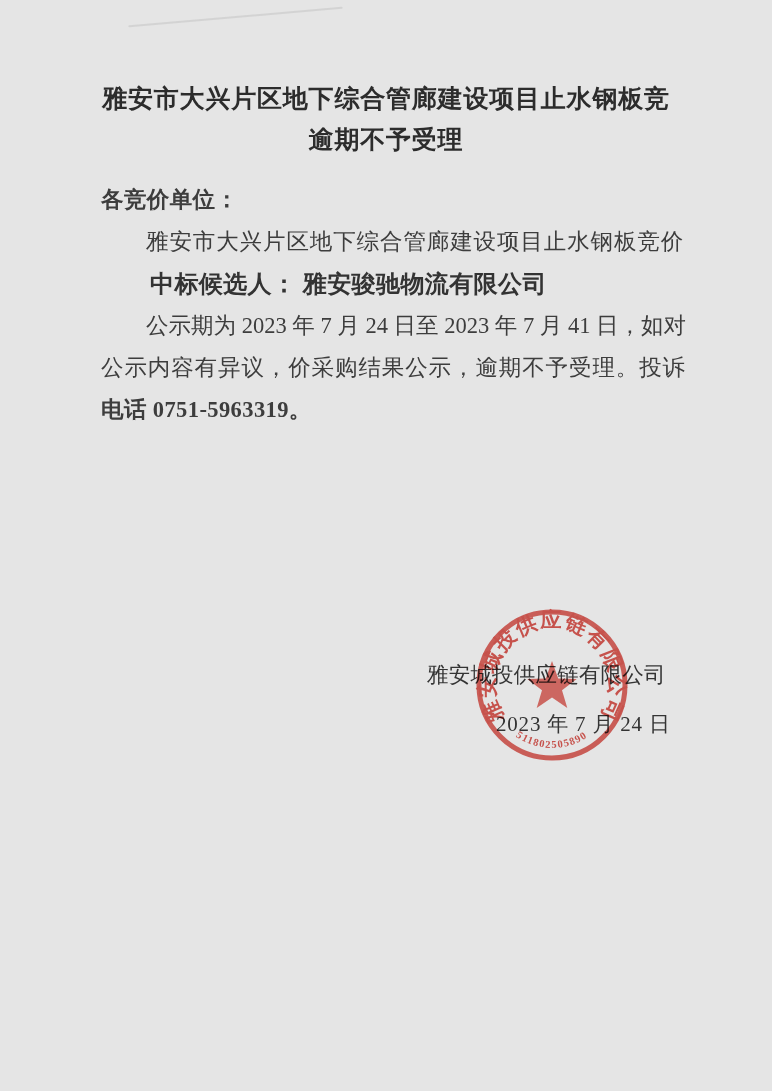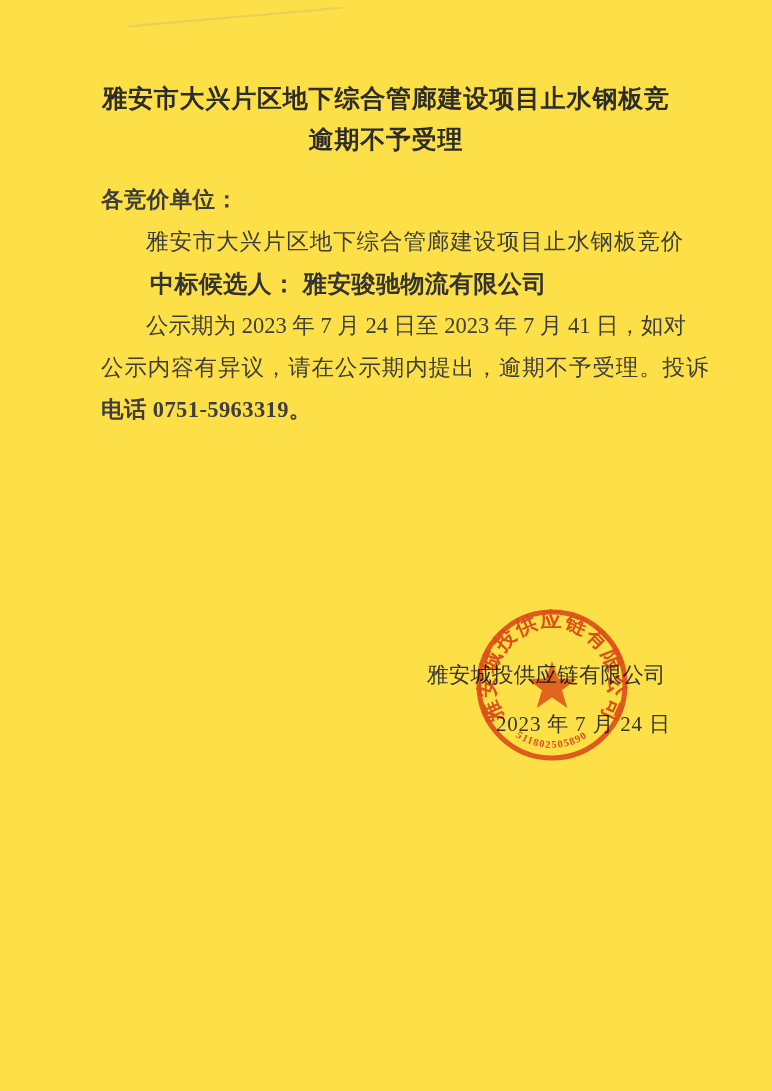--- a/index.html
+++ b/index.html
@@ -5,21 +5,21 @@
   * { margin: 0; padding: 0; box-sizing: border-box; }
   html, body { width: 772px; height: 1091px; }
   body {
     font-family: "Liberation Serif", "DejaVu Serif", serif;
     background: #ffffff;
   }
   .page {
     position: relative;
     width: 772px;
     height: 1091px;
-    background: #fde047;
+    background: #e5e5e5;
     overflow: hidden;
   }
   
   .scan-streak {
     position: absolute;
     left: 128px; top: 16px;
     width: 215px; height: 2px;
     background: rgba(150,150,150,0.22);
     transform: rotate(-5deg);
     border-radius: 2px;
@@ -103,21 +103,21 @@
   <div class="doc-title">
     <div class="line">雅安市大兴片区地下综合管廊建设项目止水钢板竞</div>
     <div class="line">逾期不予受理</div>
   </div>
 
   <div class="body-text">
     <div class="line ls-sm">各竞价单位：</div>
     <div class="line indent ls-md">雅安市大兴片区地下综合管廊建设项目止水钢板竞价</div>
     <div class="line winner">中标候选人： 雅安骏驰物流有限公司</div>
     <div class="line indent">公示期为 2023 年 7 月 24 日至 2023 年 7 月 41 日，如对</div>
-    <div class="line ls-md">公示内容有异议，请在公示期内提出，逾期不予受理。投诉</div>
+    <div class="line ls-md">公示内容有异议，价采购结果公示，逾期不予受理。投诉</div>
     <div class="line ls-sm">电话 0751-5963319。</div>
   </div>
 
   <div class="signature-company">雅安城投供应链有限公司</div>
   <div class="signature-date">2023 年 7 月 24 日</div>
 
   <svg class="seal" viewBox="0 0 170 170" xmlns="http://www.w3.org/2000/svg">
     <defs>
       <path id="ringPath" d="M 37.5,118.3 A 58,58 0 1 1 132.5,118.3" fill="none"></path>
       <path id="codePath" d="M 47.1,135.3 A 63,63 0 0 0 122.9,135.3" fill="none"></path>

